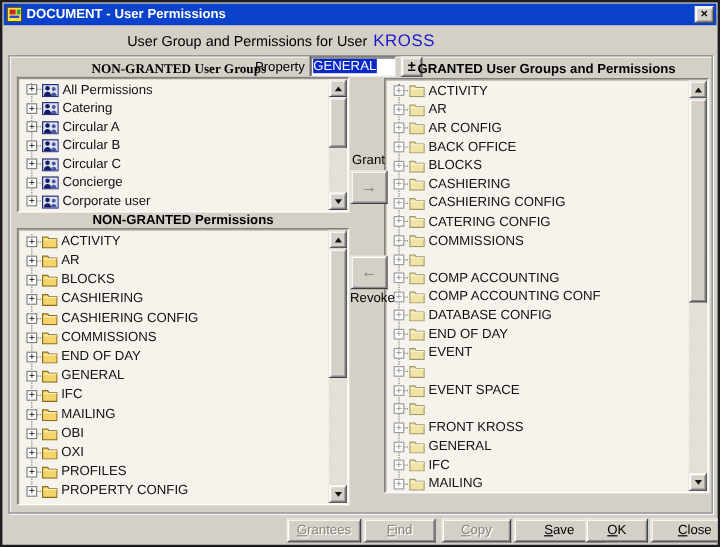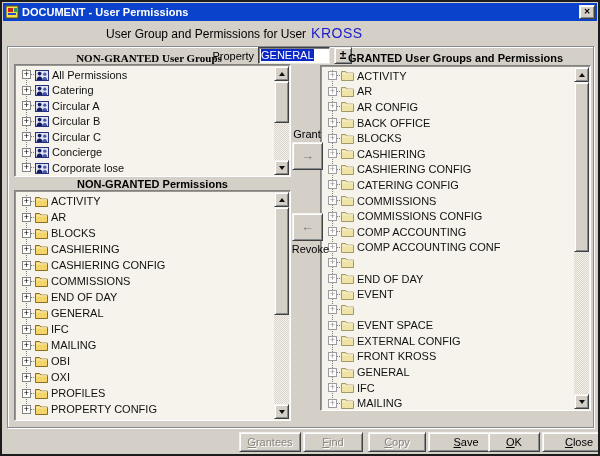--- a/index.html
+++ b/index.html
@@ -235,21 +235,21 @@
           <div class="trow" style="height: 15.5px;">
             <span class="expander">+</span>
             <span class="dash"></span>
             <svg class="ticon" width="14" height="12" viewBox="0 0 14 12">
     <rect x="0.5" y="1.5" width="13" height="10" fill="#dfe3ee" stroke="#27307a"></rect>
     <circle cx="4.6" cy="4.6" r="1.9" fill="#141c66"></circle>
     <path d="M1.6 11 c0-2.4 1.4-3.6 3-3.6 s3 1.2 3 3.6 z" fill="#141c66"></path>
     <circle cx="9.8" cy="5.2" r="1.6" fill="#4756a8"></circle>
     <path d="M7.4 11 c0-2 1.1-3 2.4-3 s2.4 1 2.4 3 z" fill="#4756a8"></path>
   </svg>
-            <span class="tlabel">Corporate lose</span>
+            <span class="tlabel">Corporate user</span>
           </div>
         </div>
       <div class="sb">
         <div class="sb-btn sb-up">
             <span class="tri-up"></span>
           </div>
         <div class="sb-thumb" style="height:42px;"></div>
         <div class="sb-btn sb-down">
             <span class="tri-down"></span>
           </div>
@@ -483,21 +483,20 @@
   </svg>
             <span class="tlabel">COMMISSIONS</span>
           </div>
           <div class="trow" style="height: 15.6px;">
             <span class="expander dim">+</span>
             <span class="dash"></span>
             <svg class="ticon" width="13" height="11" viewBox="0 0 13 11">
     <path d="M0.5 1.5 h4.2 l1.2 1.6 h6.6 v7.4 h-12 z" fill="#efe3a6" stroke="#a29868"></path>
     <path d="M1.2 3.8 h11" stroke="#faf3d2"></path>
   </svg>
-            <span class="tlabel">COMMISSIONS CONFIG</span>
           </div>
           <div class="trow" style="height: 15.6px;">
             <span class="expander dim">+</span>
             <span class="dash"></span>
             <svg class="ticon" width="13" height="11" viewBox="0 0 13 11">
     <path d="M0.5 1.5 h4.2 l1.2 1.6 h6.6 v7.4 h-12 z" fill="#efe3a6" stroke="#a29868"></path>
     <path d="M1.2 3.8 h11" stroke="#faf3d2"></path>
   </svg>
             <span class="tlabel">COMP ACCOUNTING</span>
           </div>
@@ -510,20 +509,21 @@
   </svg>
             <span class="tlabel">COMP ACCOUNTING CONF</span>
           </div>
           <div class="trow" style="height: 15.6px;">
             <span class="expander dim">+</span>
             <span class="dash"></span>
             <svg class="ticon" width="13" height="11" viewBox="0 0 13 11">
     <path d="M0.5 1.5 h4.2 l1.2 1.6 h6.6 v7.4 h-12 z" fill="#efe3a6" stroke="#a29868"></path>
     <path d="M1.2 3.8 h11" stroke="#faf3d2"></path>
   </svg>
+            <span class="tlabel">DATABASE CONFIG</span>
           </div>
           <div class="trow" style="height: 15.6px;">
             <span class="expander dim">+</span>
             <span class="dash"></span>
             <svg class="ticon" width="13" height="11" viewBox="0 0 13 11">
     <path d="M0.5 1.5 h4.2 l1.2 1.6 h6.6 v7.4 h-12 z" fill="#efe3a6" stroke="#a29868"></path>
     <path d="M1.2 3.8 h11" stroke="#faf3d2"></path>
   </svg>
             <span class="tlabel">END OF DAY</span>
           </div>
@@ -553,21 +553,20 @@
   </svg>
             <span class="tlabel">EVENT SPACE</span>
           </div>
           <div class="trow" style="height: 15.6px;">
             <span class="expander dim">+</span>
             <span class="dash"></span>
             <svg class="ticon" width="13" height="11" viewBox="0 0 13 11">
     <path d="M0.5 1.5 h4.2 l1.2 1.6 h6.6 v7.4 h-12 z" fill="#efe3a6" stroke="#a29868"></path>
     <path d="M1.2 3.8 h11" stroke="#faf3d2"></path>
   </svg>
-            <span class="tlabel">EXTERNAL CONFIG</span>
           </div>
           <div class="trow" style="height: 15.6px;">
             <span class="expander dim">+</span>
             <span class="dash"></span>
             <svg class="ticon" width="13" height="11" viewBox="0 0 13 11">
     <path d="M0.5 1.5 h4.2 l1.2 1.6 h6.6 v7.4 h-12 z" fill="#efe3a6" stroke="#a29868"></path>
     <path d="M1.2 3.8 h11" stroke="#faf3d2"></path>
   </svg>
             <span class="tlabel">FRONT KROSS</span>
           </div>

